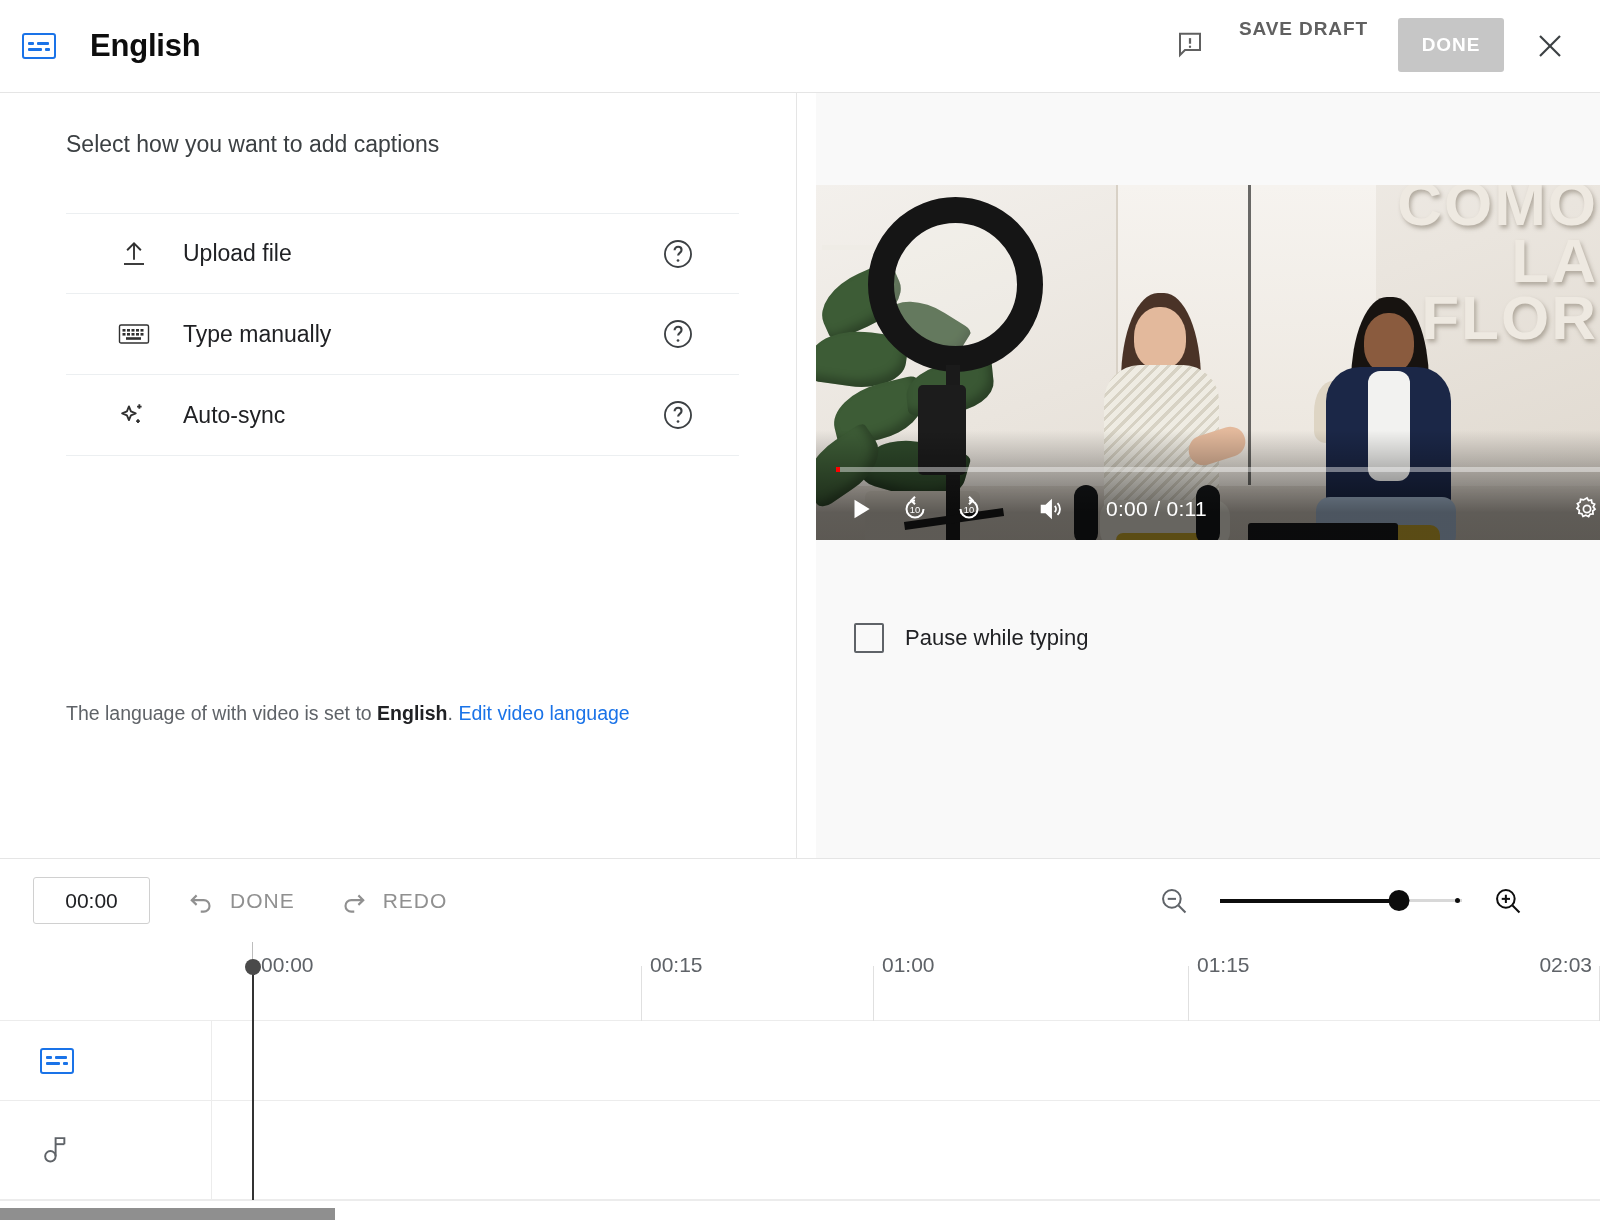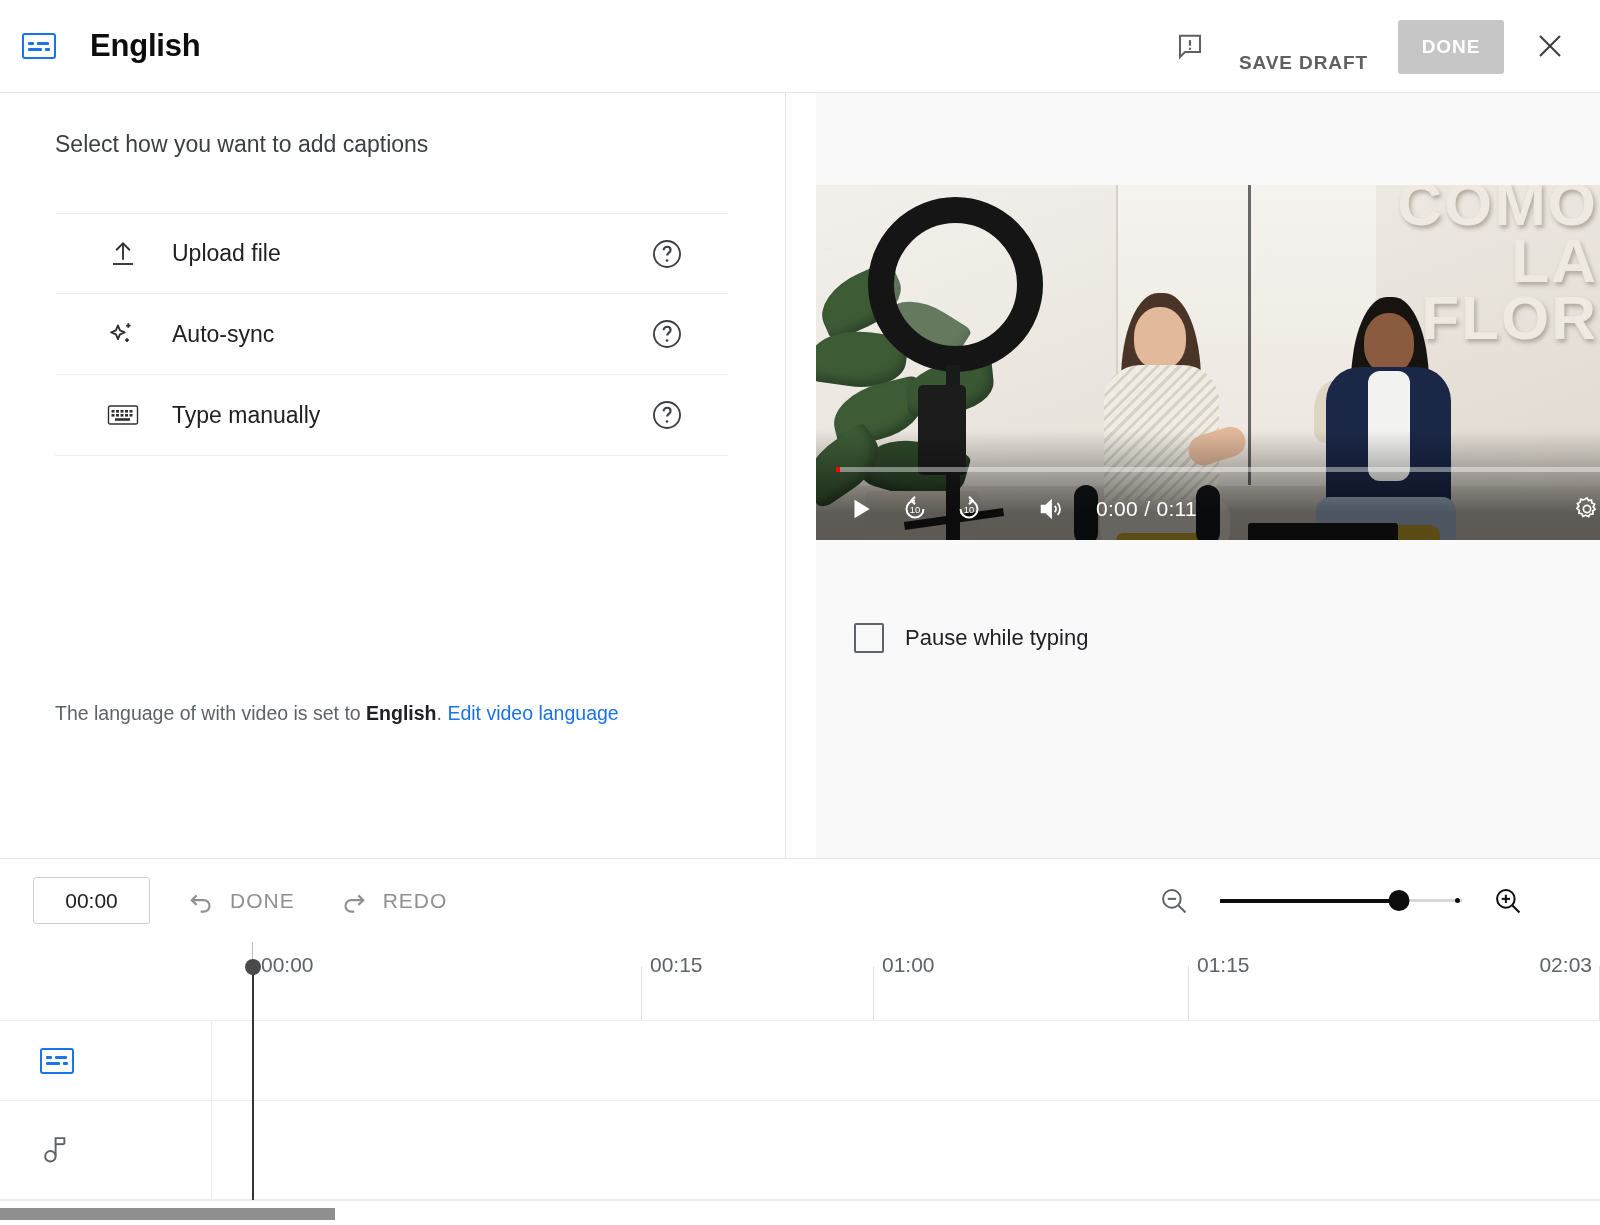--- a/index.html
+++ b/index.html
@@ -32,21 +32,21 @@
   .cc-badge i.b { width: 100%; }
   .cc-badge i.d { width: 22%; margin-left:auto; }
   .cc-row { display:flex; gap:3px; }
 
   .hdr-title {
     margin-left: 34px;
     font-size: 31px; font-weight: 700; letter-spacing: -0.2px;
     color: #0d0d0d;
   }
   .hdr-right {
-    margin-left: auto; display: flex; align-items: flex-end;
+    margin-left: auto; display: flex; align-items: flex-start;
     padding-right: 22px; gap: 0px;
   }
   .feedback-btn {
     width: 54px; height: 54px; display:flex; align-items:center; justify-content:center;
     cursor: pointer; background:none; border:none;
   }
   .save-draft {
     font-size: 19px; font-weight: 600; color: #606060;
     letter-spacing: 0.9px; padding: 0 22px; cursor: pointer;
     background: none; border: none; font-family: inherit;
@@ -59,21 +59,21 @@
     margin-left: 8px;
   }
   .close-btn {
     width: 56px; height: 56px; margin-left: 18px;
     display:flex; align-items:center; justify-content:center;
     cursor:pointer; background:none; border:none;
   }
 
   
   .left-panel {
-    position: absolute; top: 93px; left: 3px;
+    position: absolute; top: 93px; left: 14px;
     width: 783px; height: 765px;
     background: #fff;
     border-right: 1px solid #e5e5e5;
   }
   .panel-heading {
     position: absolute; left: 52px; top: 38px;
     font-size: 23px; color: #3c4043; font-weight: 400;
   }
   .options {
     position: absolute; left: 52px; top: 120px; width: 673px;
@@ -182,21 +182,21 @@
   .vid-shade { position:absolute; left:0; bottom:0; width:100%; height:110px;
                background: linear-gradient(180deg, rgba(0,0,0,0) 0%, rgba(0,0,0,.55) 75%); }
   .progress-wrap { position:absolute; left:20px; bottom:68px; width:776px; height:5px; background: rgba(255,255,255,.42); }
   .progress-played { position:absolute; left:0; top:0; height:100%; width:4px; background:#f00; }
   .vid-controls {
     position:absolute; left:0; bottom:0; width:100%; height:62px;
     display:flex; align-items:center; padding: 0 18px;
     color:#fff;
   }
   .vc-btn { width:54px; height:54px; display:flex; align-items:center; justify-content:center; cursor:pointer; background:none;border:none;}
-  .vc-time { font-size: 21px; color:#fff; margin-left: 18px; letter-spacing:.3px;}
+  .vc-time { font-size: 21px; color:#fff; margin-left: 28px; letter-spacing:.3px;}
   .vc-gear { margin-left:auto; width:54px; height:54px; display:flex;align-items:center;justify-content:center;cursor:pointer;}
 
   .shortcut-line {
     position:absolute; left: 40px; top: 477px;
     font-size: 19.5px; color: #5f6368;
   }
   .pause-row {
     position:absolute; left: 38px; top: 530px;
     display:flex; align-items:center; cursor:pointer;
   }
@@ -331,38 +331,20 @@
 
       <div class="opt-row">
         <span class="opt-icon">
           <svg width="30" height="30" viewBox="0 0 24 24" fill="none" stroke="#303030" stroke-width="1.5">
             <path d="M12 3.5v13"></path>
               <path d="M6.5 9L12 3.5 17.5 9"></path>
               <line x1="4" y1="20" x2="20" y2="20"></line>
           </svg>
         </span>
         <span class="opt-label">Upload file</span>
-        <span class="help-icon">
-          <svg width="34" height="34" viewBox="0 0 24 24" fill="none" stroke="#3c4043" stroke-width="1.3">
-            <circle cx="12" cy="12" r="9.2"></circle>
-            <path d="M9.6 9.3c0-1.4 1.1-2.4 2.5-2.4 1.4 0 2.4 1 2.4 2.2 0 2.1-2.4 2.1-2.4 4" stroke-width="1.5"></path>
-            <circle cx="12" cy="16.6" r="0.95" fill="#3c4043" stroke="none"></circle>
-          </svg>
-        </span>
-      </div>
-
-      <div class="opt-row">
-        <span class="opt-icon">
-          <svg width="32" height="32" viewBox="0 0 24 24" fill="none" stroke="#303030" stroke-width="1.4">
-            <path d="M8.2 5.6l1.5 3.6 3.6 1.5-3.6 1.5-1.5 3.6-1.5-3.6L3.1 10.7l3.6-1.5z" stroke-linejoin="round"></path>
-            <path d="M16 4v3.4M14.3 5.7h3.4" stroke-width="1.4"></path>
-            <path d="M15 15.2v2.8M13.6 16.6h2.8" stroke-width="1.4"></path>
-          </svg>
-        </span>
-        <span class="opt-label">Auto-sync</span>
         <span class="help-icon">
           <svg width="34" height="34" viewBox="0 0 24 24" fill="none" stroke="#3c4043" stroke-width="1.3">
             <circle cx="12" cy="12" r="9.2"></circle>
             <path d="M9.6 9.3c0-1.4 1.1-2.4 2.5-2.4 1.4 0 2.4 1 2.4 2.2 0 2.1-2.4 2.1-2.4 4" stroke-width="1.5"></path>
             <circle cx="12" cy="16.6" r="0.95" fill="#3c4043" stroke="none"></circle>
           </svg>
         </span>
       </div>
 
       <div class="opt-row">
@@ -378,20 +360,38 @@
               <rect x="4.5" y="11" width="3" height="2.6"></rect>
                 <rect x="9" y="11" width="3" height="2.6"></rect>
               <rect x="13.5" y="11" width="3" height="2.6"></rect>
                 <rect x="18" y="11" width="3" height="2.6"></rect>
               <rect x="22.5" y="11" width="3" height="2.6"></rect>
               <rect x="8" y="15.2" width="15" height="2.6"></rect>
             </g>
           </svg>
         </span>
         <span class="opt-label">Type manually</span>
+        <span class="help-icon">
+          <svg width="34" height="34" viewBox="0 0 24 24" fill="none" stroke="#3c4043" stroke-width="1.3">
+            <circle cx="12" cy="12" r="9.2"></circle>
+            <path d="M9.6 9.3c0-1.4 1.1-2.4 2.5-2.4 1.4 0 2.4 1 2.4 2.2 0 2.1-2.4 2.1-2.4 4" stroke-width="1.5"></path>
+            <circle cx="12" cy="16.6" r="0.95" fill="#3c4043" stroke="none"></circle>
+          </svg>
+        </span>
+      </div>
+
+      <div class="opt-row">
+        <span class="opt-icon">
+          <svg width="32" height="32" viewBox="0 0 24 24" fill="none" stroke="#303030" stroke-width="1.4">
+            <path d="M8.2 5.6l1.5 3.6 3.6 1.5-3.6 1.5-1.5 3.6-1.5-3.6L3.1 10.7l3.6-1.5z" stroke-linejoin="round"></path>
+            <path d="M16 4v3.4M14.3 5.7h3.4" stroke-width="1.4"></path>
+            <path d="M15 15.2v2.8M13.6 16.6h2.8" stroke-width="1.4"></path>
+          </svg>
+        </span>
+        <span class="opt-label">Auto-sync</span>
         <span class="help-icon">
           <svg width="34" height="34" viewBox="0 0 24 24" fill="none" stroke="#3c4043" stroke-width="1.3">
             <circle cx="12" cy="12" r="9.2"></circle>
             <path d="M9.6 9.3c0-1.4 1.1-2.4 2.5-2.4 1.4 0 2.4 1 2.4 2.2 0 2.1-2.4 2.1-2.4 4" stroke-width="1.5"></path>
             <circle cx="12" cy="16.6" r="0.95" fill="#3c4043" stroke="none"></circle>
           </svg>
         </span>
       </div>
 
     </div>

